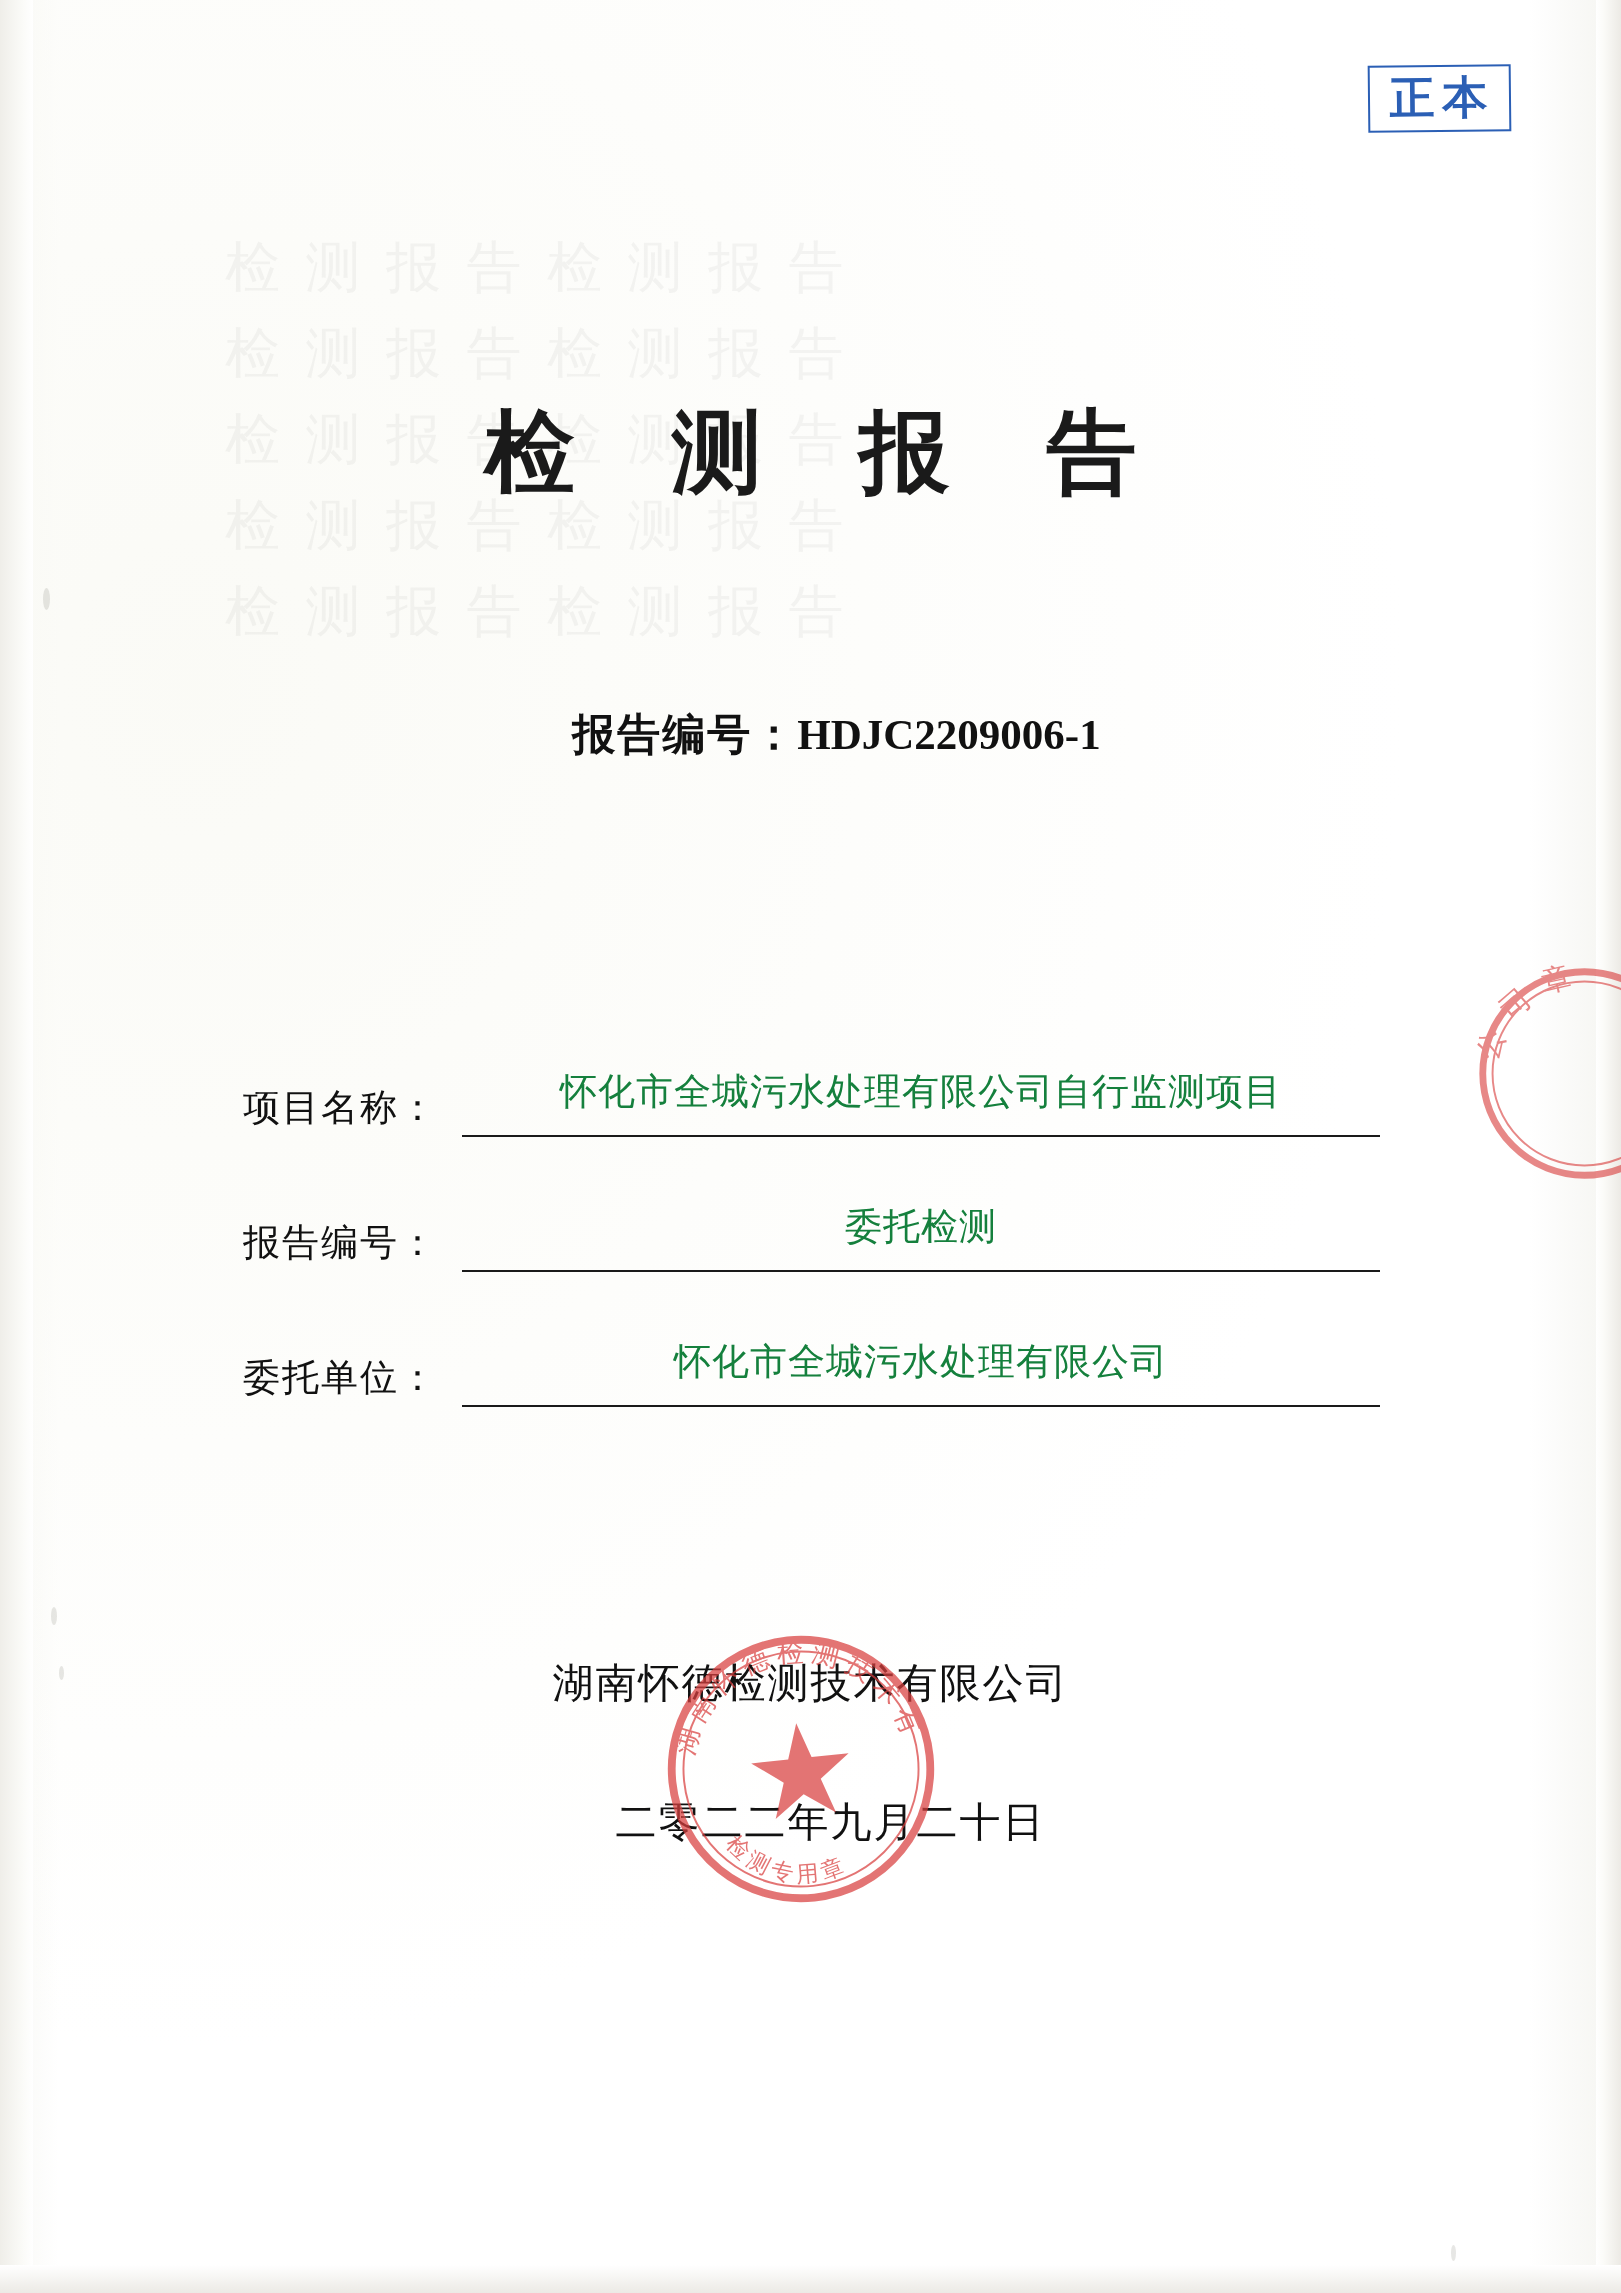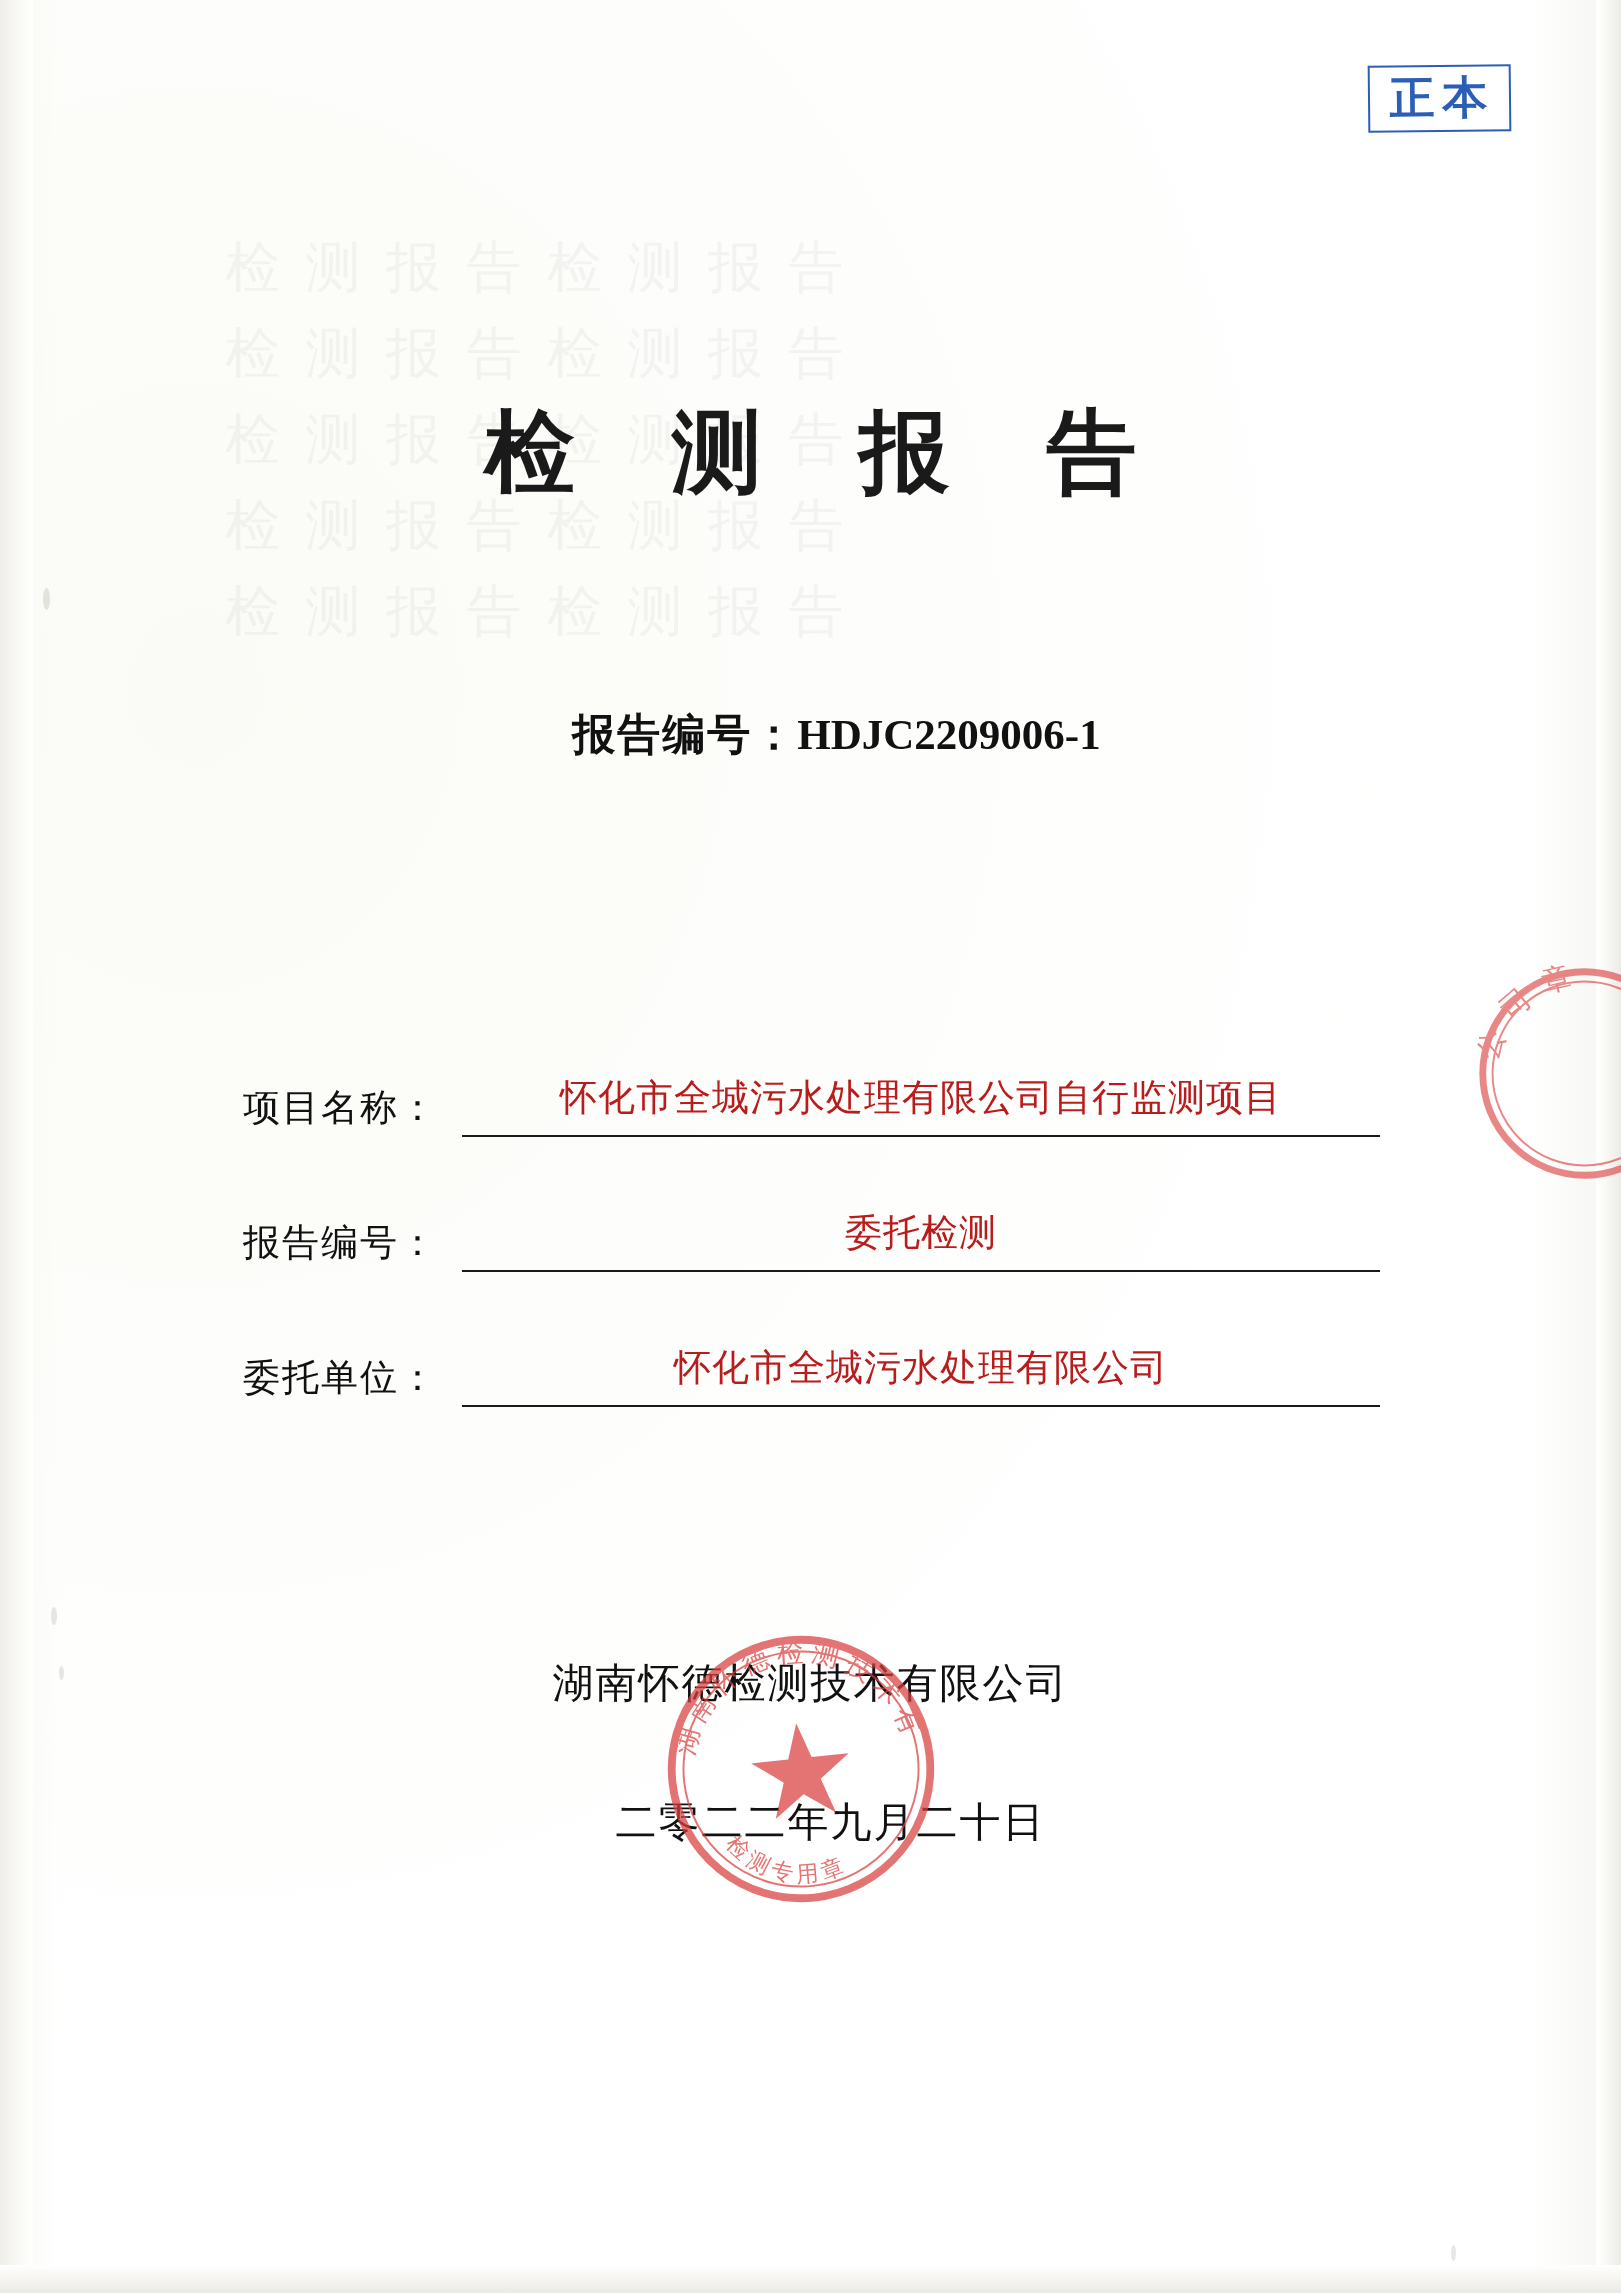--- a/index.html
+++ b/index.html
@@ -142,23 +142,23 @@
     color: #111;
     letter-spacing: 2px;
     white-space: nowrap;
     padding-bottom: 3.9px;
   }
   .field-value {
     flex: 1;
     border-bottom: 2px solid #1a1a1a;
     text-align: center;
     font-size: 37px;
-    color: #b91c1c;
+    color: #15803d;
     letter-spacing: 1px;
-    padding-bottom: 12px;
+    padding-bottom: 18px;
     white-space: nowrap;
   }
 
   
   .footer {
     position: absolute;
     left: 0;
     top: 1656px;
     width: 1621px;
     text-align: center;

